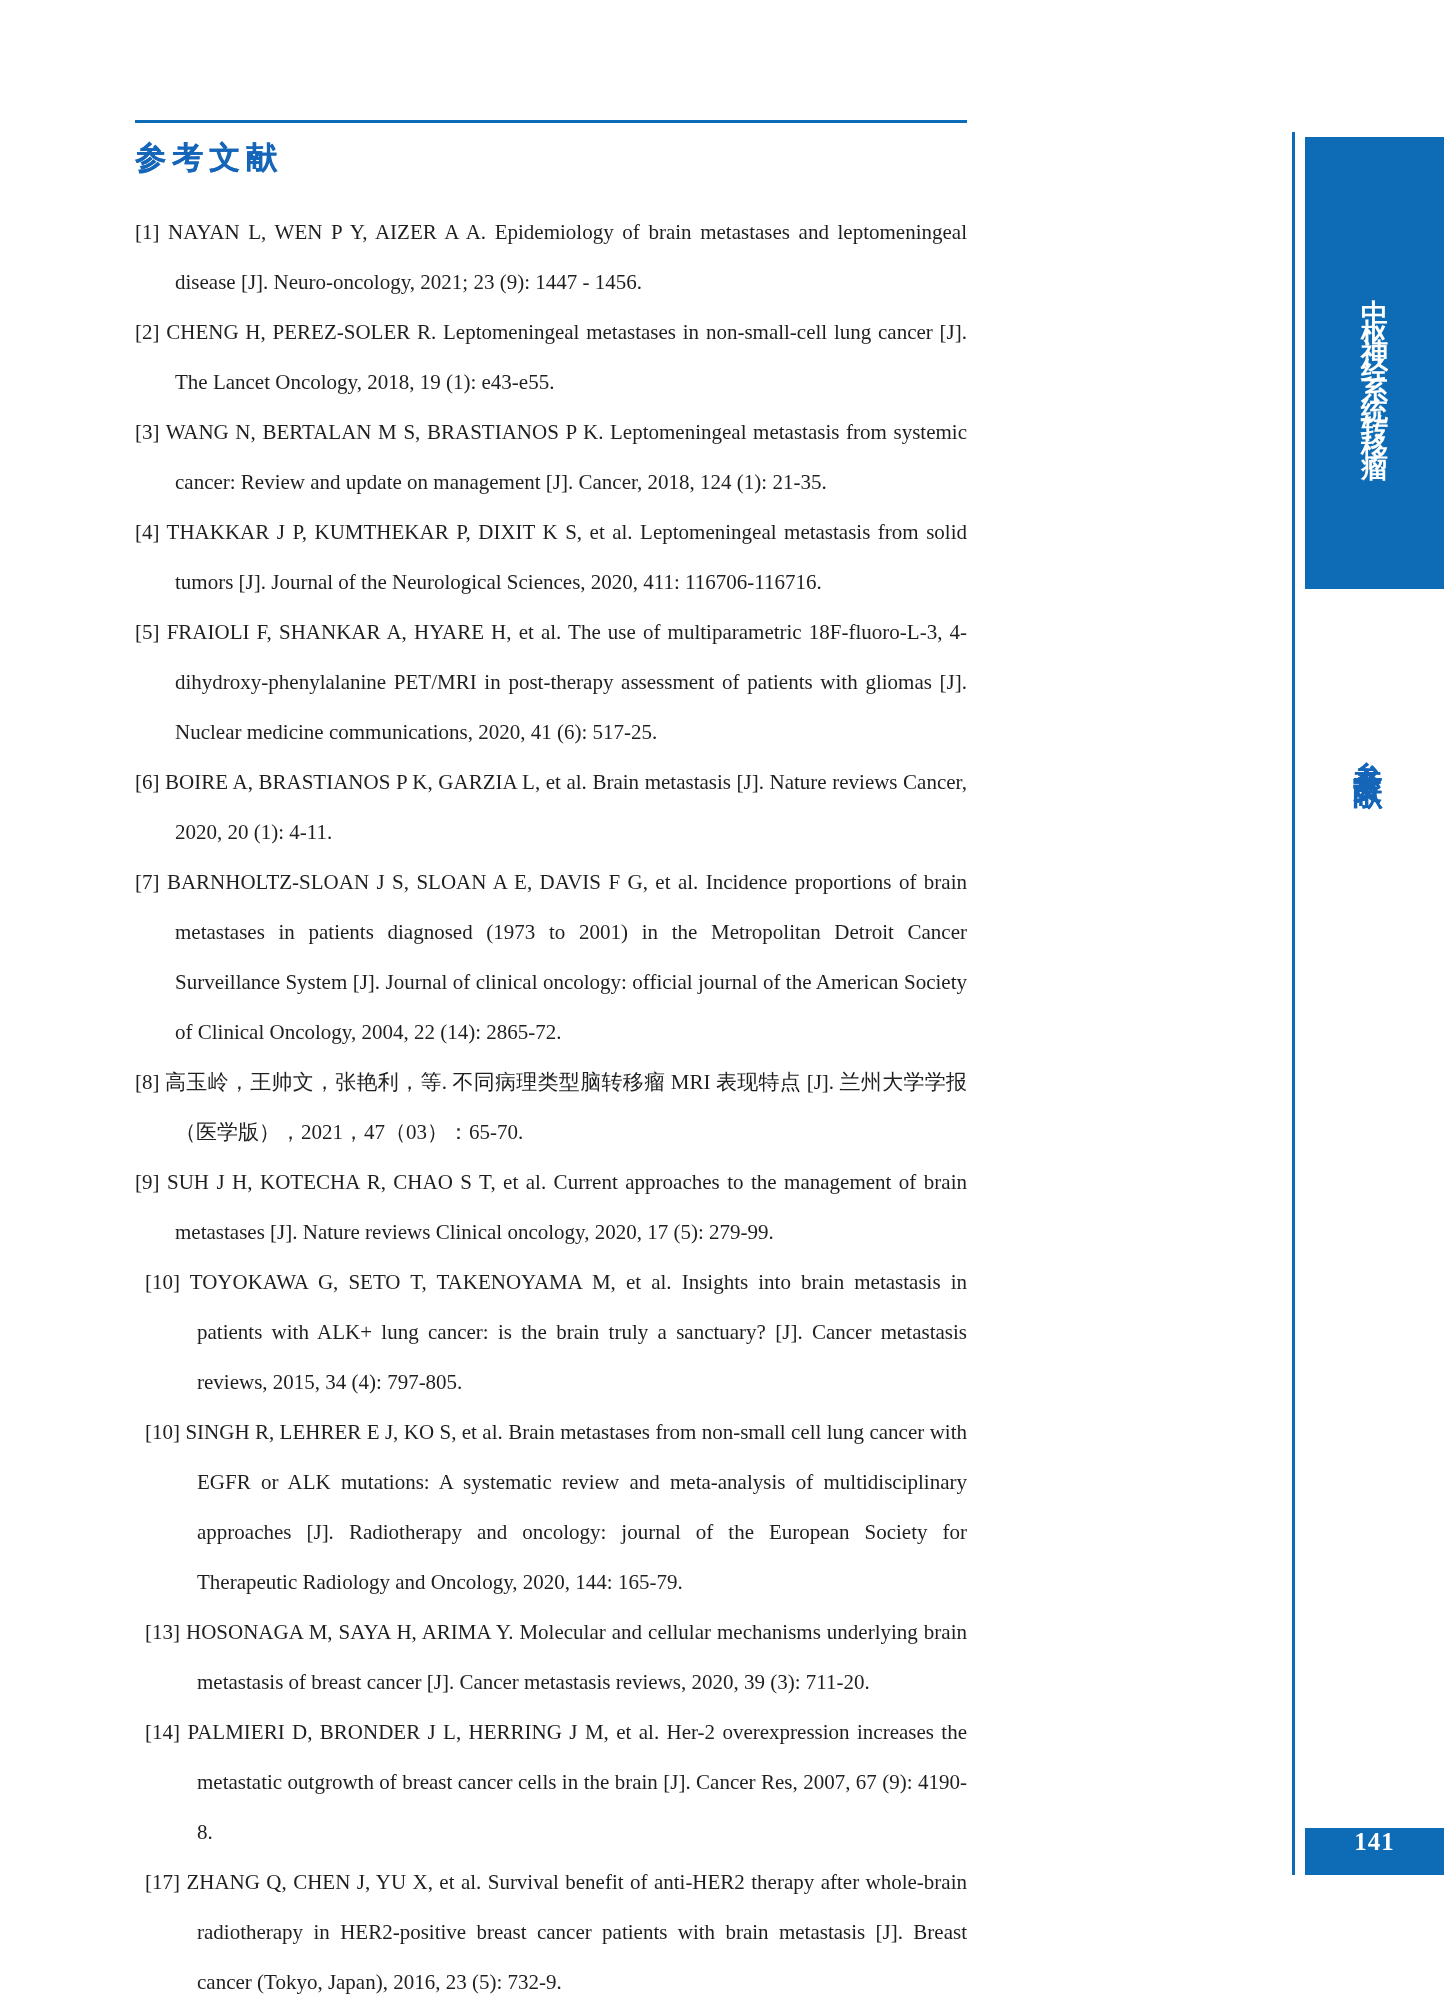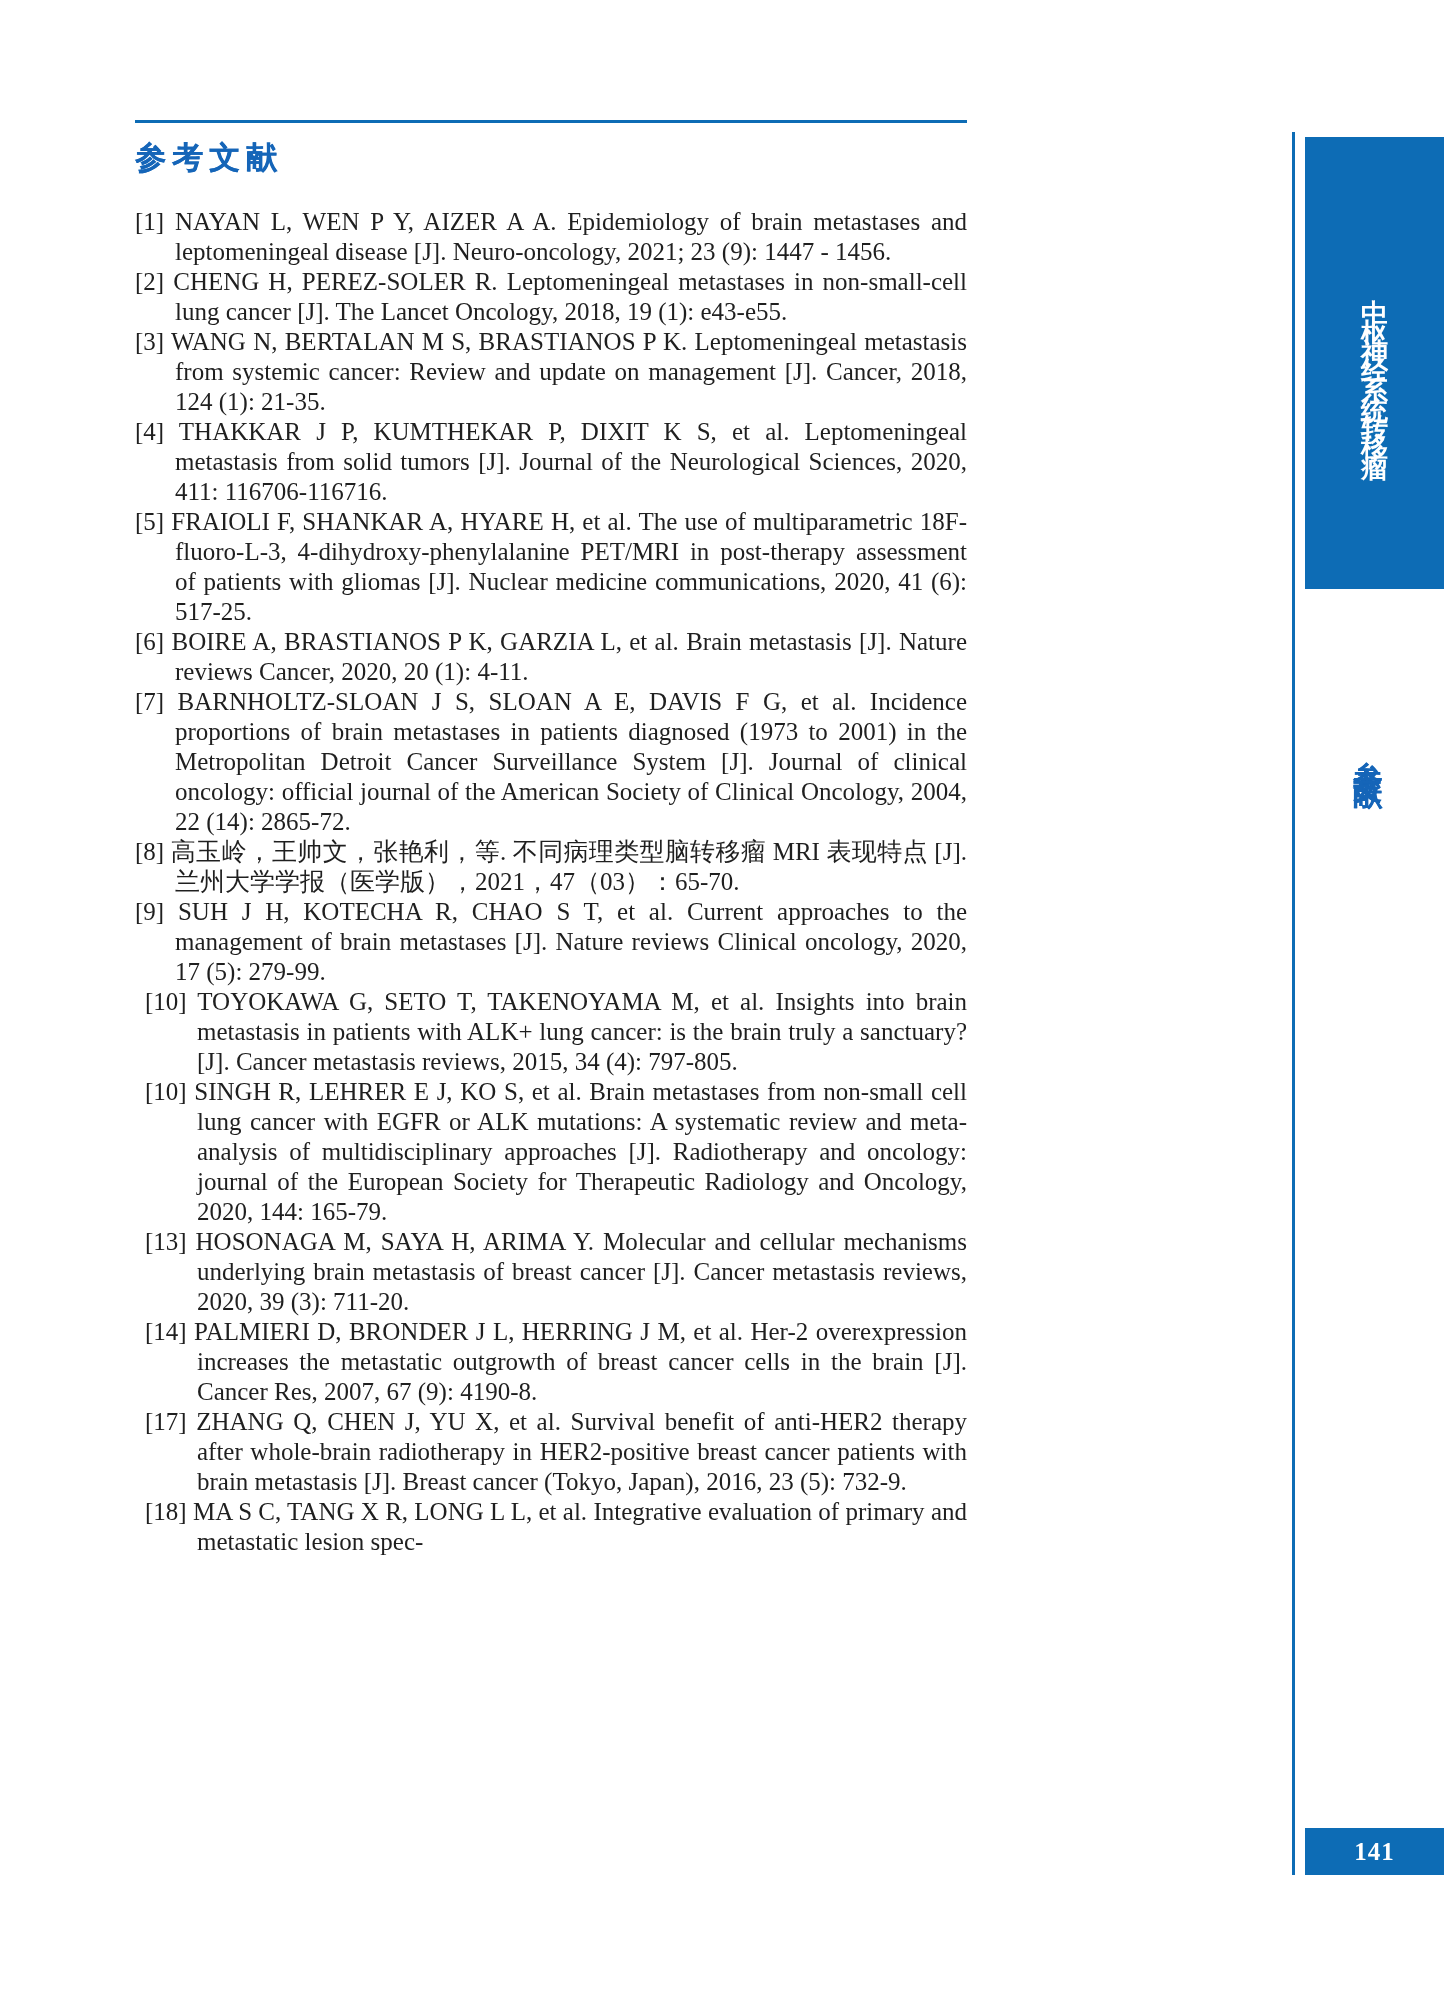--- a/index.html
+++ b/index.html
@@ -31,22 +31,22 @@
     font-weight: 700;
     font-size: 31px;
     letter-spacing: 6px;
     color: #1565b8;
     
     text-shadow: 0.5px 0 0 #1565b8;
     margin-bottom: 28px;
   }
   .ref-list { width: 100%; }
   .ref {
-    font-size: 25px;
-    line-height: 30px;
+    font-size: 21px;
+    line-height: 50px;
     text-align: justify;
     padding-left: 40px;
     text-indent: -40px;
     color: #1f1f1f;
   }
   .ref.wide {
     padding-left: 52px;
     text-indent: -52px;
     margin-left: 10px;
   }
@@ -95,21 +95,21 @@
     text-shadow: 0.5px 0 0 #1565b8;
   }
   .page-badge {
     position: absolute;
     left: 1305px;
     top: 1828px;
     width: 139px;
     height: 47px;
     background: #0d6cb5;
     display: flex;
-    align-items: center;
+    align-items: flex-start;
     justify-content: center;
   }
   .page-badge span {
     color: #ffffff;
     font-family: "Liberation Serif", serif;
     font-weight: 700;
     font-size: 25px;
     letter-spacing: 1px;
   }
 </style>

